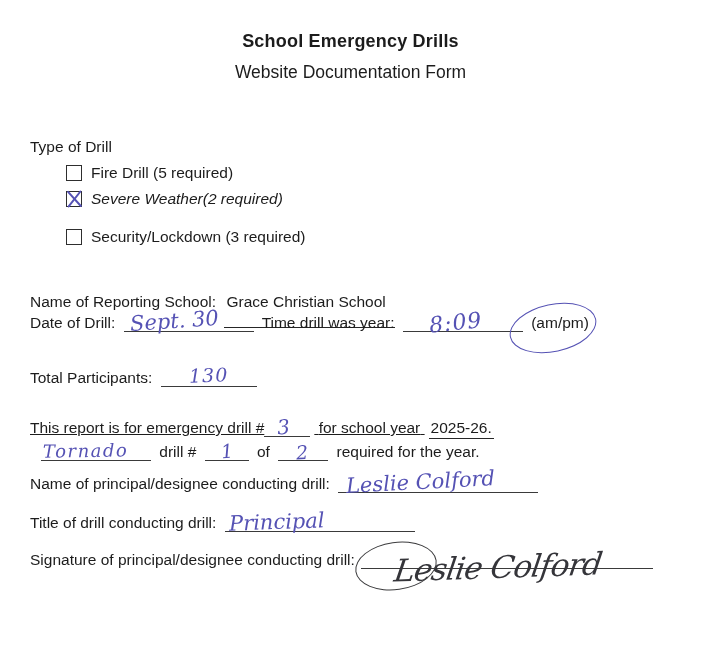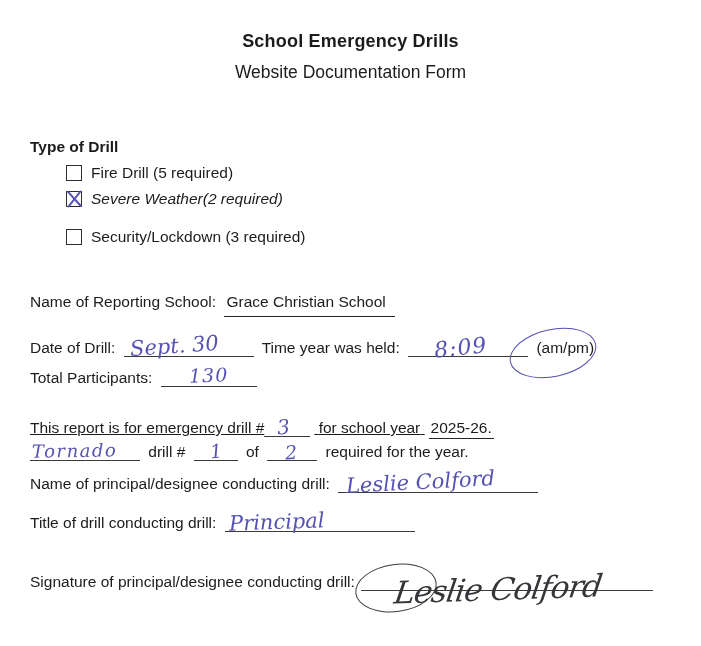--- a/index.html
+++ b/index.html
@@ -5,21 +5,21 @@
   html,body { margin:0; padding:0; background:#ffffff; }
   #form-page {
     position:relative; width:701px; height:646px; background:#ffffff;
     font-family:"Liberation Sans", sans-serif; color:#1c1c1c; overflow:hidden;
   }
   .centered { position:absolute; left:0; width:701px; text-align:center; white-space:nowrap; }
   .form-title { top:31px; font-size:18px; font-weight:bold; letter-spacing:.2px; }
   .form-subtitle { top:62px; font-size:17.5px; font-weight:normal; }
 
   .row { position:absolute; left:30px; white-space:nowrap; font-size:15.5px; }
-  .bold { font-weight:bold; }
+  .bold { font-weight:normal; }
 
   
   .opt-row { display:flex; align-items:center;margin-left:36px; }
   .checkbox {
     position:relative; display:inline-block; width:14px; height:14px;
     border:1.6px solid #2e2e2e; margin-right:9px; flex:0 0 auto; background:#fff;
   }
   .x-mark { display:none; position:absolute; left:50%; top:50%; width:0; height:0; }
   .x-mark::before, .x-mark::after {
     content:""; position:absolute; left:-10px; top:-1px; width:21px; height:1.9px;
@@ -29,21 +29,21 @@
   .x-mark::after  { transform:rotate(-52deg); }
   .checkbox.checked .x-mark { display:block; }
 
   
   .blank {
     position:relative; display:inline-block; height:14px;
     border-bottom:1.6px solid #3a3a3a; vertical-align:-4px; margin:0 4px;
   }
   .typed-u {
     display:inline-block; border-bottom:1.7px solid #262626;
-    padding:0 9px 5px 2px; margin-left:4px;
+    padding:0 9px 16px 2px; margin-left:4px;
   }
 
   
   .hw {
     position:absolute; font-family:"DejaVu Serif", serif; font-style:italic;
     color:var(--ink-blue); white-space:nowrap; line-height:1; pointer-events:none;
   }
   .hw-date { left:6px; bottom:-1px; font-size:21px; transform:rotate(-4deg); }
   .hw-time { left:26px; bottom:-3px; font-size:22px; transform:rotate(-6deg); letter-spacing:1px; }
   .hw-part { left:28px; bottom:1px; font-size:19px; transform:rotate(-2deg); letter-spacing:1px; }
@@ -92,26 +92,26 @@
   <div class="row opt-row" style="top:228px;">
     <span class="checkbox"></span>
     <span>Security/Lockdown (3 required)</span>
   </div>
 
   <div class="row" style="top:293px;">
     <span>Name of Reporting School:</span>
     <span class="typed-u">Grace Christian School</span>
   </div>
 
-  <div class="row" style="top:339px;">
+  <div class="row" style="top:314px;">
     <span>Date of Drill:</span>
     <span class="blank" style="width:130px;">
       <span class="hw hw-date">Sept. 30</span>
     </span>
-    <span>Time year was held:</span>
+    <span>Time drill was year:</span>
     <span class="blank" style="width:120px;">
       <span class="hw hw-time">8:09</span>
     </span>
     <span>(am/pm)</span>
     <span class="ink-circle am-circle"></span>
   </div>
 
   <div class="row" style="top:369px;">
     <span>Total Participants:</span>
     <span class="blank" style="width:96px;">
@@ -121,21 +121,21 @@
 
   <div class="row" style="top:403px;text-decoration:underline;">
     <span>This report is for emergency drill #</span><span class="blank" style="width:46px; margin-left:0;">
       <span class="hw hw-num">3</span>
     </span>
     <span>for school year</span>
     <span class="typed-u" style="padding:0 2px 1px 2px;margin-top:16px;">2025-26.</span>
   </div>
 
   <div class="row" style="top:443px;">
-    <span class="blank" style="width:110px; margin-left:0;">
+    <span class="blank" style="width:110px; margin-left:11px;">
       <span class="hw hw-torn">Tornado</span>
     </span>
     <span>drill #</span>
     <span class="blank" style="width:44px;">
       <span class="hw hw-n1">1</span>
     </span>
     <span>of</span>
     <span class="blank" style="width:50px;">
       <span class="hw hw-n2">2</span>
     </span>
@@ -149,21 +149,21 @@
     </span>
   </div>
 
   <div class="row" style="top:514px;">
     <span>Title of drill conducting drill:</span>
     <span class="blank" style="width:190px;">
       <span class="hw hw-titl">Principal</span>
     </span>
   </div>
 
-  <div class="row" style="top:573px;">
+  <div class="row" style="top:551px;">
     <span>Signature of principal/designee conducting drill:</span>
     <span class="blank" style="width:292px; margin-left:2px;">
       <span class="hw hw-sig">Leslie Colford</span>
     </span>
     <span class="ink-circle drill-circle"></span>
   </div>
 
 </div>
 
 </body></html>

